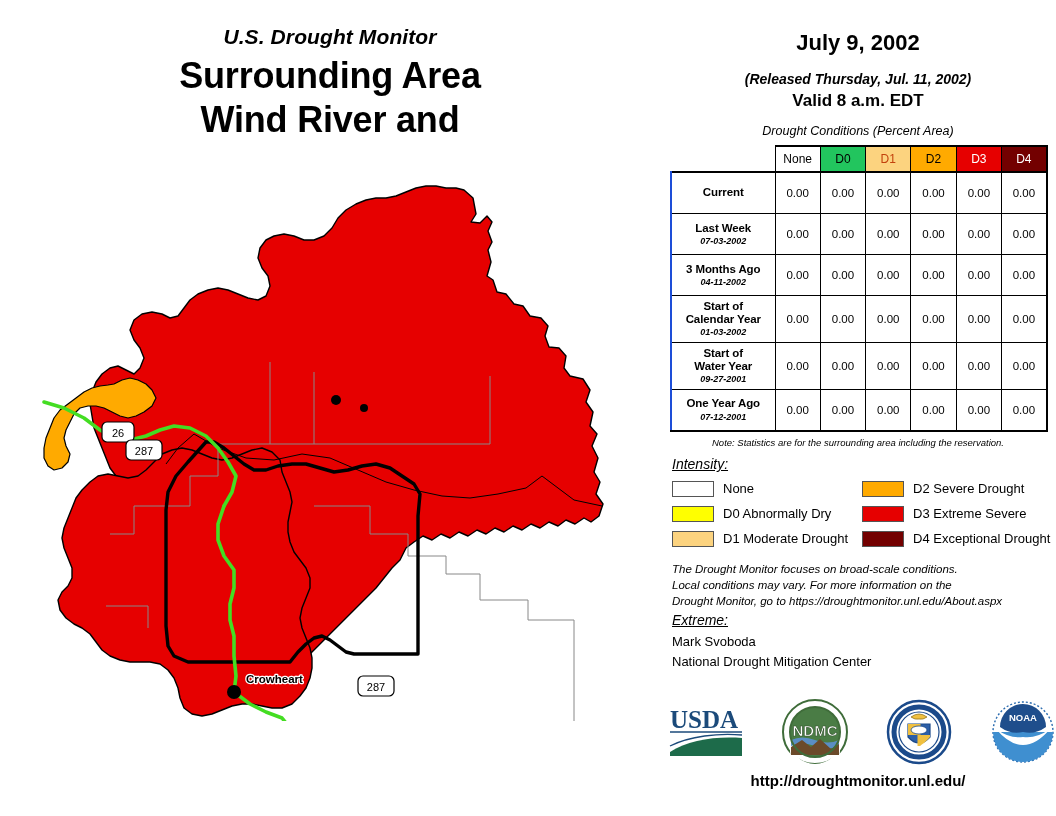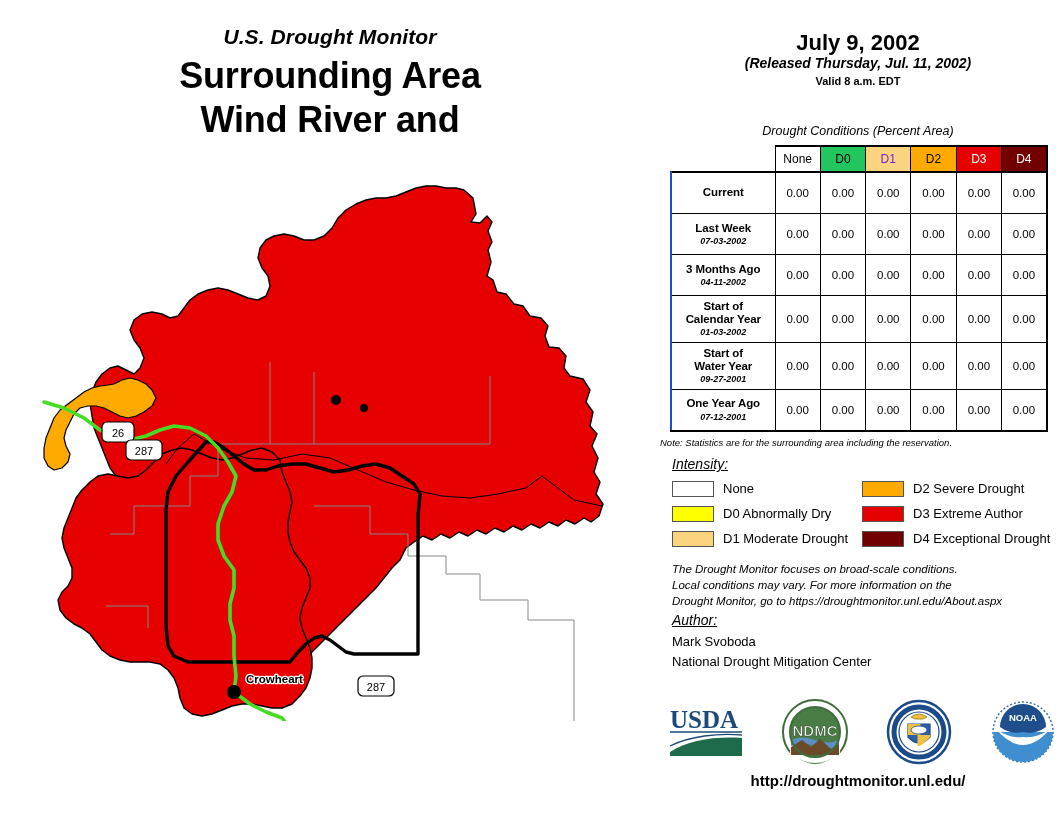--- a/index.html
+++ b/index.html
@@ -86,25 +86,25 @@
   }
   .date-main {
     font-size: 22px;
     font-weight: bold;
     line-height: 1.15;
   }
   .date-released {
     font-size: 14px;
     font-weight: bold;
     font-style: italic;
-    margin-top: 0;
+    margin-top: 16px;
     line-height: 1.2;
   }
   .date-valid {
-    font-size: 11px;
+    font-size: 17px;
     font-weight: bold;
     margin-top: 3px;
     line-height: 1.2;
   }
 
   .table-caption {
     position: absolute;
     left: 0; top: 124px;
     width: 396px;
     text-align: center;
@@ -132,21 +132,21 @@
     height: 24px;
     font-size: 12px;
     font-weight: normal;
     border-top: 2px solid #000;
   }
   .dm-table thead th.blank {
     border: none;
   }
   .hdr-none { background:#ffffff; color:#000; }
   .hdr-d0   { background:#22c55e; color:#000; }
-  .hdr-d1   { background:#fcd37f; color:#6d28d9;margin-left:12px; }
+  .hdr-d1   { background:#fcd37f; color:#c2410c;margin-left:12px; }
   .hdr-d2   { background:#ffaa00; color:#000; }
   .hdr-d3   { background:#e60000; color:#fff; }
   .hdr-d4   { background:#730000; color:#fff; }
 
   .dm-table tbody td.rowlabel {
     text-align: center;
     padding: 4px 2px;
     line-height: 1.15;
   }
   .rowlabel .rl-name {
@@ -169,20 +169,21 @@
   .dm-table tbody tr:first-child td { border-top: 2px solid #000; }
   .dm-table tbody tr:last-child  td { border-bottom: 2px solid #000; }
   .dm-table tbody td:first-child { border-left: 2px solid #1d4ed8; }
   .dm-table tbody td:last-child  { border-right: 2px solid #000; }
   .dm-table thead th:last-child  { border-right: 2px solid #000; }
 
   .table-note {
     position: absolute;
     left: 0; top: 437px;
     width: 396px;
+    text-align: center;
     font-size: 9.5px;
     font-style: italic;
   }
 
   
   .intensity-head {
     position: absolute;
     left: 12px; top: 456px;
     font-size: 14px;
     font-style: italic;
@@ -565,36 +566,36 @@
           <span class="legend-label">D1 Moderate Drought</span>
         </div>
       </div>
       <div class="legend-col c2">
         <div class="legend-item">
           <span class="swatch" style="background:#ffaa00"></span>
           <span class="legend-label">D2 Severe Drought</span>
         </div>
         <div class="legend-item">
           <span class="swatch" style="background:#e60000"></span>
-          <span class="legend-label">D3 Extreme Author</span>
+          <span class="legend-label">D3 Extreme Severe</span>
         </div>
         <div class="legend-item">
           <span class="swatch" style="background:#730000"></span>
           <span class="legend-label">D4 Exceptional Drought</span>
         </div>
       </div>
     </div>
 
     <div class="disclaimer">
       <div>The Drought Monitor focuses on broad-scale conditions.</div>
       <div>Local conditions may vary. For more information on the</div>
       <div>Drought Monitor, go to https://droughtmonitor.unl.edu/About.aspx</div>
     </div>
 
-    <div class="author-head">Author:</div>
+    <div class="author-head">Extreme:</div>
     <div class="author-lines">
       <div>Mark Svoboda</div>
       <div>National Drought Mitigation Center</div>
     </div>
 
     <div class="logos">
 
       <div class="logo">
         <svg width="76" height="56" viewBox="0 0 76 56" xmlns="http://www.w3.org/2000/svg">
           <text x="2" y="24" font-family="Liberation Serif, serif" font-size="25" font-weight="bold" fill="#1b4a7a">USDA</text>

